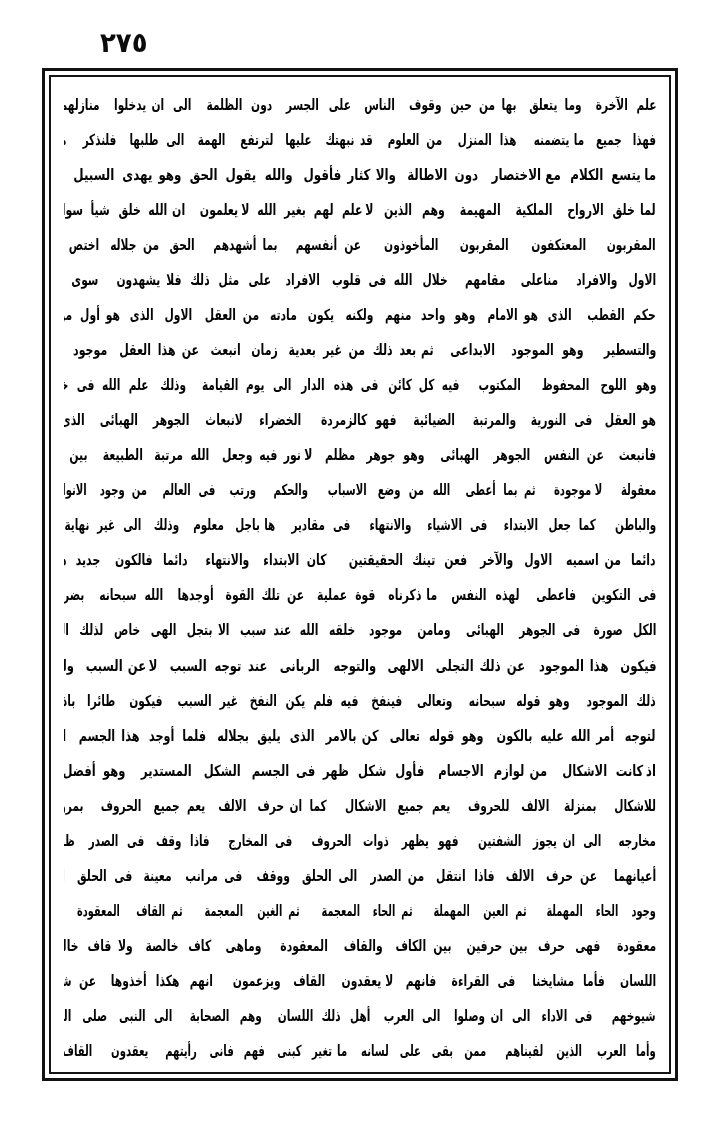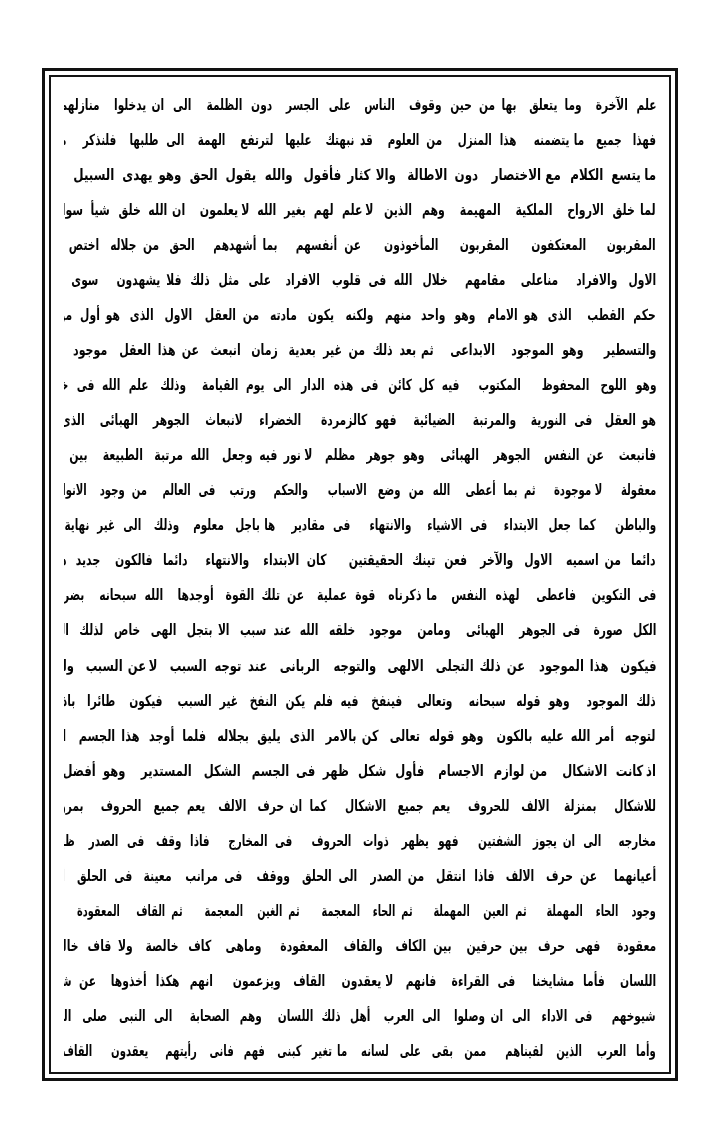--- a/index.html
+++ b/index.html
@@ -98,20 +98,23 @@
     flex: 0 0 auto;
     transform: scaleX(0.94);
     transform-origin: right center;
   }
 </style>
 </head>
 <body>
 
 <div id="page">
 
+  <div id="folio">
+    <span class="folio-num">٢٧٥</span>
+  </div>
 
   <div id="frame-outer">
     <div id="frame-inner">
 
       <div id="textblock">
 
       <div class="line" style="height: 35.0357px; line-height: 35.0357px;">
             <span class="w" style="transform: scaleX(0.698);">علم</span>
             <span class="w" style="transform: scaleX(0.698);">الآخرة</span>
             <span class="w" style="transform: scaleX(0.698);">وما</span>

